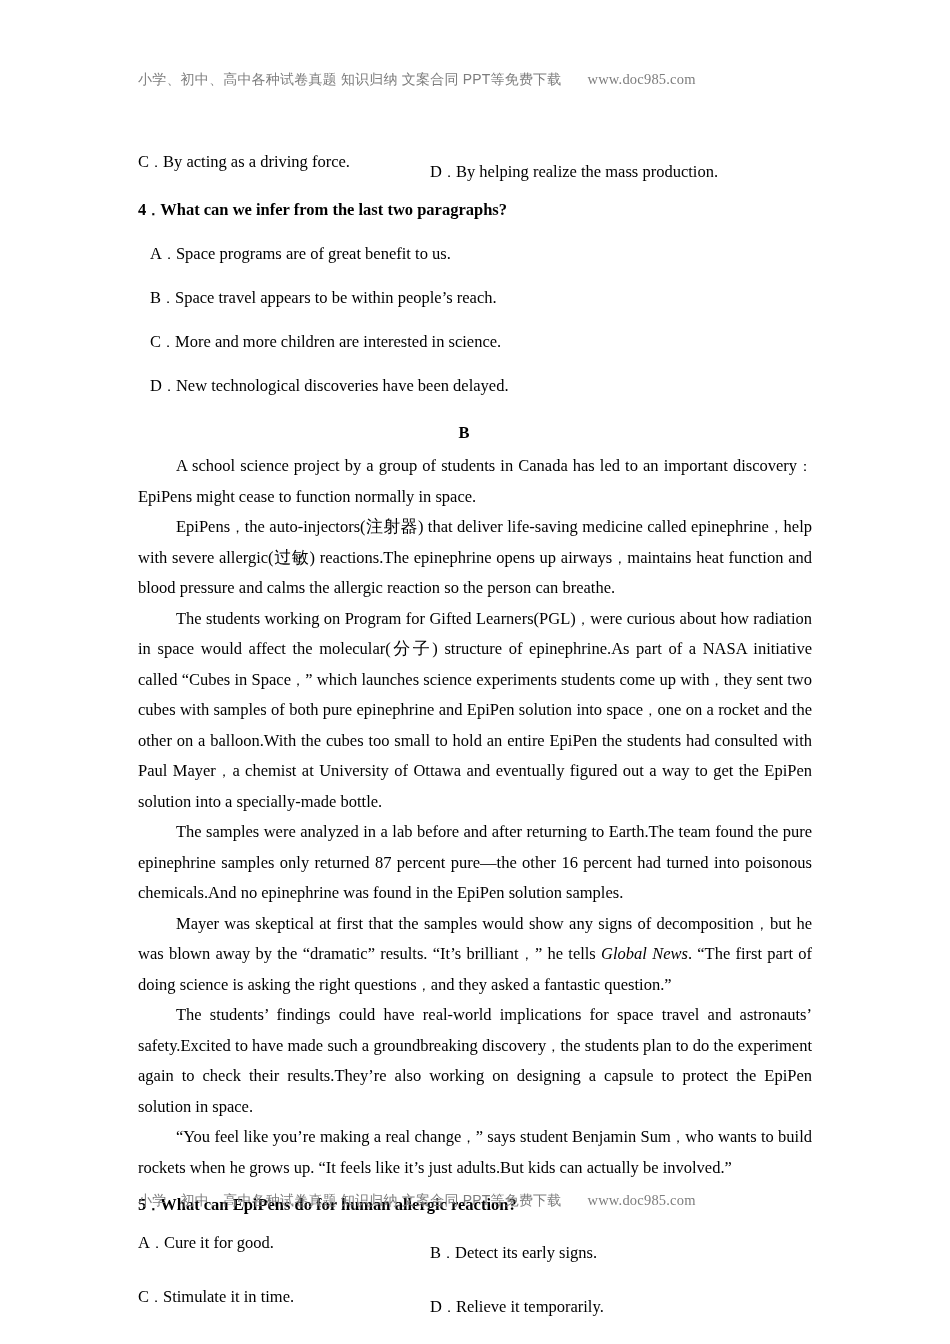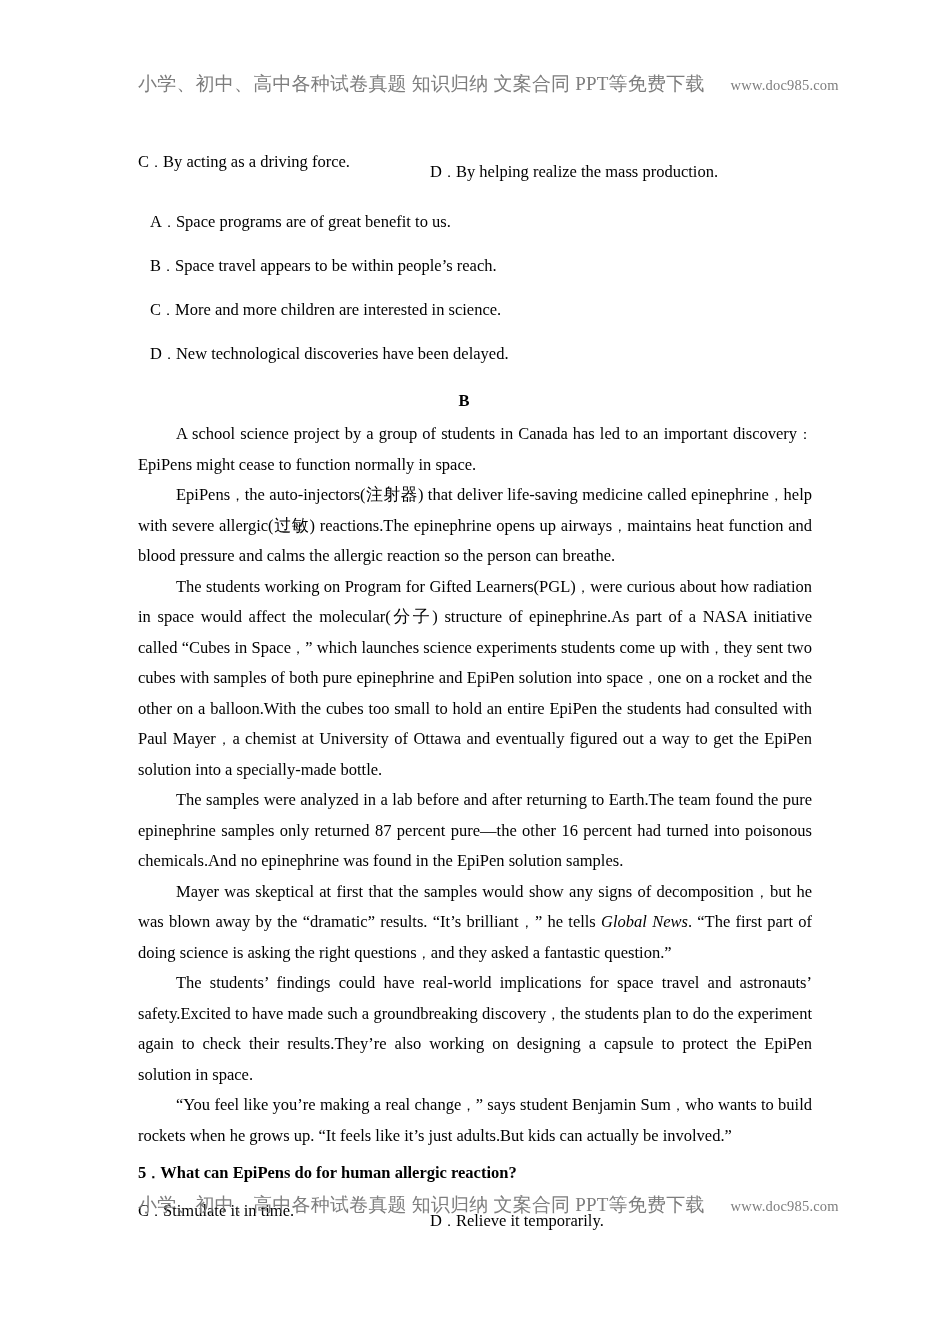--- a/index.html
+++ b/index.html
@@ -26,21 +26,21 @@
   .watermark {
     position: absolute;
     left: 138px;
     width: 675px;
     color: #7d7d7d;
     font-size: 14.5px;
     letter-spacing: 0.2px;
     white-space: nowrap;
     font-family: "Liberation Serif", "DejaVu Serif", serif;
   }
-  .watermark .wm-cn { font-family: Liberation Serif, serif; font-size: 19px; }
+  .watermark .wm-cn { font-family: Liberation Sans, sans-serif; font-size: 14px; }
   .watermark .wm-gap { display: inline-block; width: 26px; }
   #watermark-top { top: 71px; }
   #watermark-bottom { top: 1192px; }
 
   
   .content {
     position: absolute;
     left: 138px;
     top: 140px;
     width: 674px;
@@ -108,20 +108,23 @@
 
     <div class="opt-row">
       <div class="opt-col-a">
         <span class="opt-label">C<span class="cnpunct">．</span></span><span>By acting as a driving force.</span>
       </div>
       <div class="opt-col-b">
         <span class="opt-label">D<span class="cnpunct">．</span></span><span>By helping realize the mass production.</span>
       </div>
     </div>
 
+    <div class="qline">
+      <span>4<span class="cnpunct">．</span></span><span>What can we infer from the last two paragraphs?</span>
+    </div>
 
     <div class="single-opt">
       <span class="opt-label">A<span class="cnpunct">．</span></span><span>Space programs are of great benefit to us.</span>
     </div>
     <div class="single-opt">
       <span class="opt-label">B<span class="cnpunct">．</span></span><span>Space travel appears to be within people’s reach.</span>
     </div>
     <div class="single-opt">
       <span class="opt-label">C<span class="cnpunct">．</span></span><span>More and more children are interested in science.</span>
     </div>
@@ -144,20 +147,28 @@
     <p class="para">“You feel like you’re making a real change<span class="cnpunct">，</span>” says student Benjamin Sum<span class="cnpunct">，</span>who wants to build rockets when he grows up. “It feels like it’s just adults.But kids can actually be involved.”</p>
 
     <div class="spacer-6"></div>
 
     <div class="qline">
       <span>5<span class="cnpunct">．</span></span><span>What can EpiPens do for human allergic reaction?</span>
     </div>
 
     <div class="opt-row">
       <div class="opt-col-a">
+        <span class="opt-label">A<span class="cnpunct">．</span></span><span>Cure it for good.</span>
+      </div>
+      <div class="opt-col-b">
+        <span class="opt-label">B<span class="cnpunct">．</span></span><span>Detect its early signs.</span>
+      </div>
+    </div>
+    <div class="opt-row">
+      <div class="opt-col-a">
         <span class="opt-label">C<span class="cnpunct">．</span></span><span>Stimulate it in time.</span>
       </div>
       <div class="opt-col-b">
         <span class="opt-label">D<span class="cnpunct">．</span></span><span>Relieve it temporarily.</span>
       </div>
     </div>
 
   </div>
 
   <div class="watermark" id="watermark-bottom">

